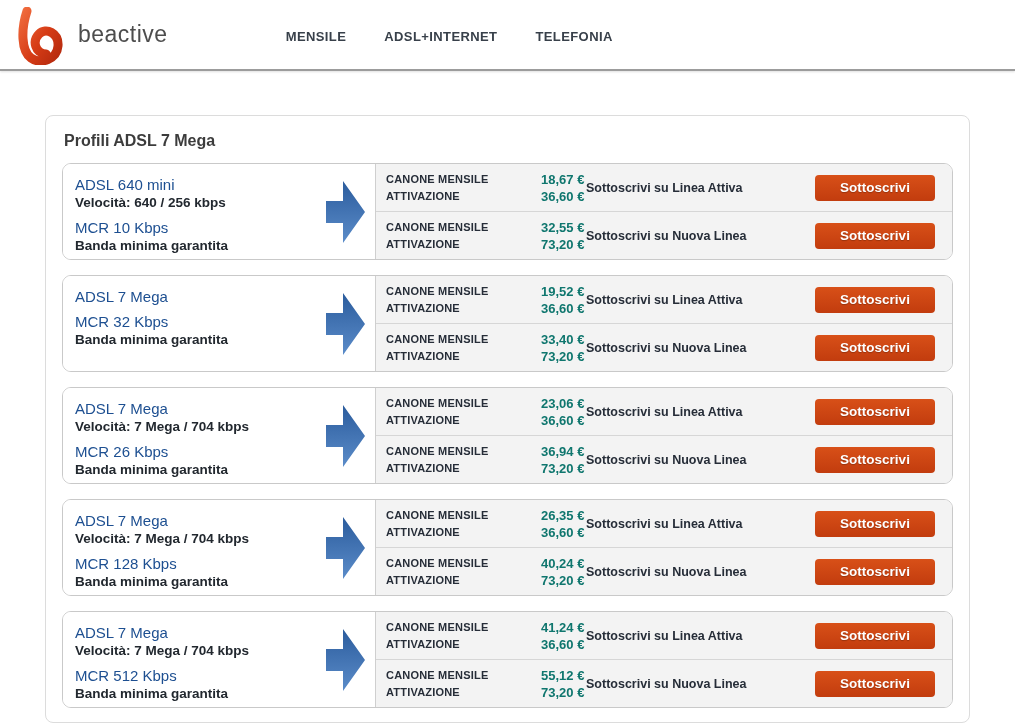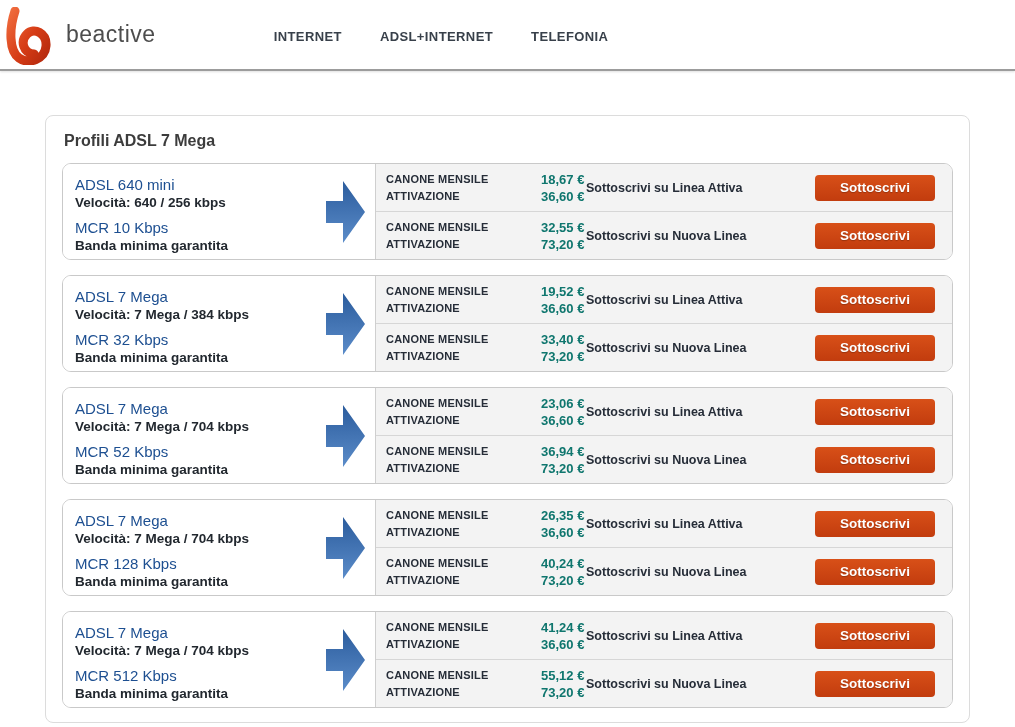--- a/index.html
+++ b/index.html
@@ -1,21 +1,21 @@
 <!DOCTYPE html>
 <html><head>
 <meta charset="utf-8">
 <style>
   * { margin:0; padding:0; box-sizing:border-box; }
   html,body { width:1015px; height:727px; background:#ffffff;
     font-family:"Liberation Sans", "DejaVu Sans", sans-serif; }
 
   
   .header { height:71px; display:flex; align-items:center;
-    padding-left:0; border-bottom:2px solid #9c9c9c;
+    padding-left:12px; border-bottom:2px solid #9c9c9c;
     box-shadow:0 1px 2px rgba(0,0,0,0.12); background:#fff; position:relative; }
   .logo { width:56px; height:58px; margin-top:2px; flex:0 0 auto; }
   .brand { font-size:23px; color:#4d4d4d; letter-spacing:0.5px; margin-left:10px; }
   .nav { display:flex; gap:38px; margin-left:118px; margin-top:4px; }
   .nav-item { font-size:13px; font-weight:bold; color:#38404a;
     letter-spacing:0.4px; cursor:pointer; text-decoration:none; }
 
   
   .container { width:925px; margin:44px 0 0 45px; background:#fff;
     border:1px solid #dcdcdc; border-radius:8px; padding:10px 16px 14px 16px; }
@@ -71,21 +71,21 @@
     </linearGradient>
   </defs>
 </svg>
 
 <div class="header">
   <svg class="logo" viewBox="0 0 56 58">
     <path d="M15 4 C9 22 9 44 19 51 C29 58 45 52 46 39 C47 26 34 20 27 27 C20 34 23 46 34 47" fill="none" stroke="url(#logoGrad)" stroke-width="9" stroke-linecap="round"></path>
   </svg>
   <div class="brand">beactive</div>
   <nav class="nav">
-    <a class="nav-item">INTERNET</a>
+    <a class="nav-item">MENSILE</a>
     <a class="nav-item">ADSL+INTERNET</a>
     <a class="nav-item">TELEFONIA</a>
   </nav>
 </div>
 
 <div class="container">
   <div class="page-title">Profili ADSL 7 Mega</div>
   <div class="cards">
   <div class="card">
     <div class="card-left">
@@ -125,21 +125,20 @@
         </div>
         <div class="sub-label">Sottoscrivi su Nuova Linea</div>
         <button class="btn">Sottoscrivi</button>
       </div>
     </div>
   </div>
 
   <div class="card">
     <div class="card-left">
       <div class="p-name">ADSL 7 Mega</div>
-      <div class="p-speed">Velocità: 7 Mega / 384 kbps</div>
       <div class="p-mcr">MCR 32 Kbps</div>
       <div class="p-band">Banda minima garantita</div>
       <svg class="arrow" viewBox="0 0 40 64">
         <polygon points="0,21 17,21 17,1 39,32 17,63 17,43 0,43" fill="url(#arrowGrad)"></polygon>
       </svg>
     </div>
     <div class="card-right">
       <div class="price-row">
         <div class="price-table">
           <div class="pr-line">
@@ -168,21 +167,21 @@
         <div class="sub-label">Sottoscrivi su Nuova Linea</div>
         <button class="btn">Sottoscrivi</button>
       </div>
     </div>
   </div>
 
   <div class="card">
     <div class="card-left">
       <div class="p-name">ADSL 7 Mega</div>
       <div class="p-speed">Velocità: 7 Mega / 704 kbps</div>
-      <div class="p-mcr">MCR 52 Kbps</div>
+      <div class="p-mcr">MCR 26 Kbps</div>
       <div class="p-band">Banda minima garantita</div>
       <svg class="arrow" viewBox="0 0 40 64">
         <polygon points="0,21 17,21 17,1 39,32 17,63 17,43 0,43" fill="url(#arrowGrad)"></polygon>
       </svg>
     </div>
     <div class="card-right">
       <div class="price-row">
         <div class="price-table">
           <div class="pr-line">
             <span class="pr-label">CANONE MENSILE</span>

